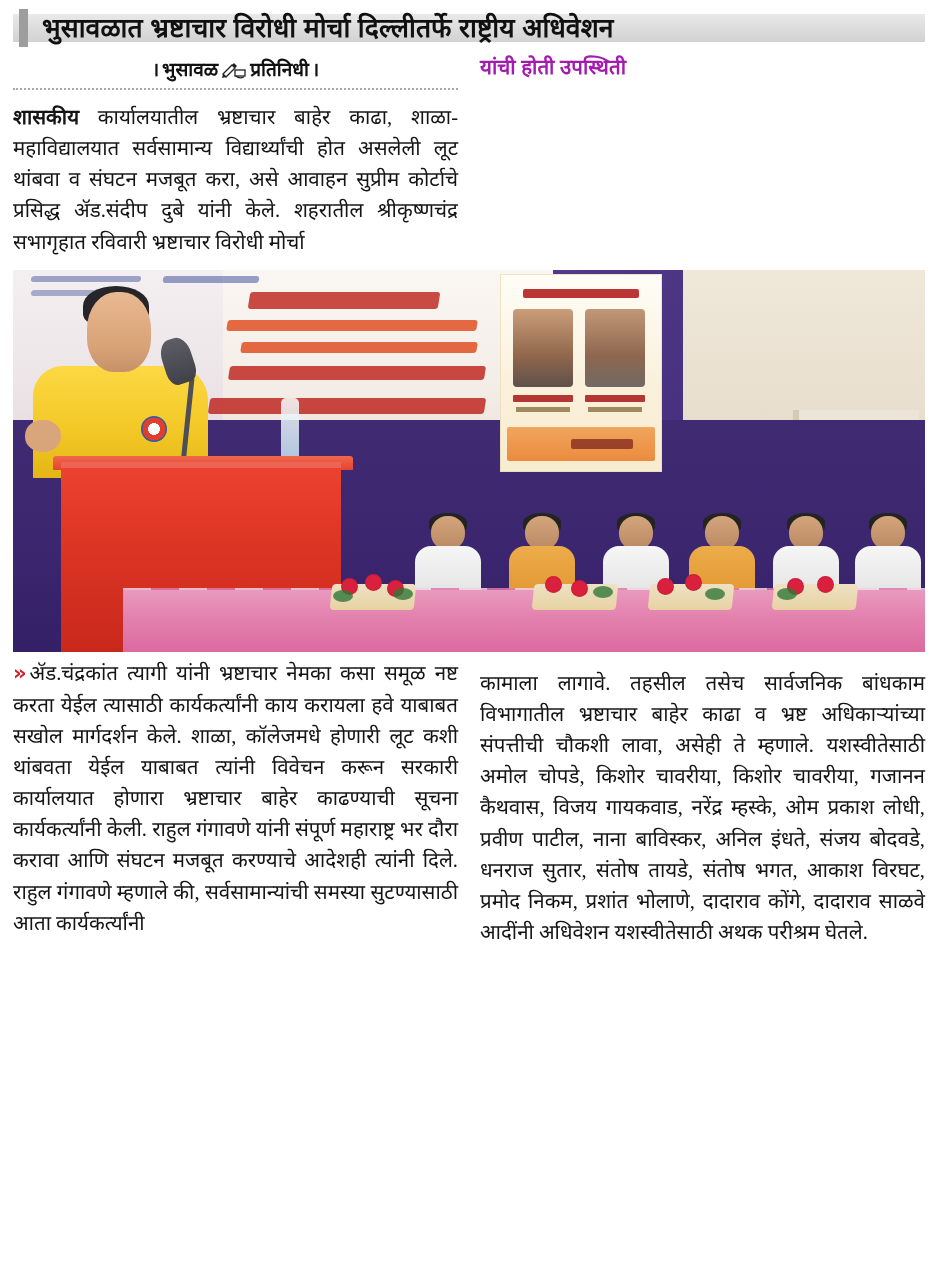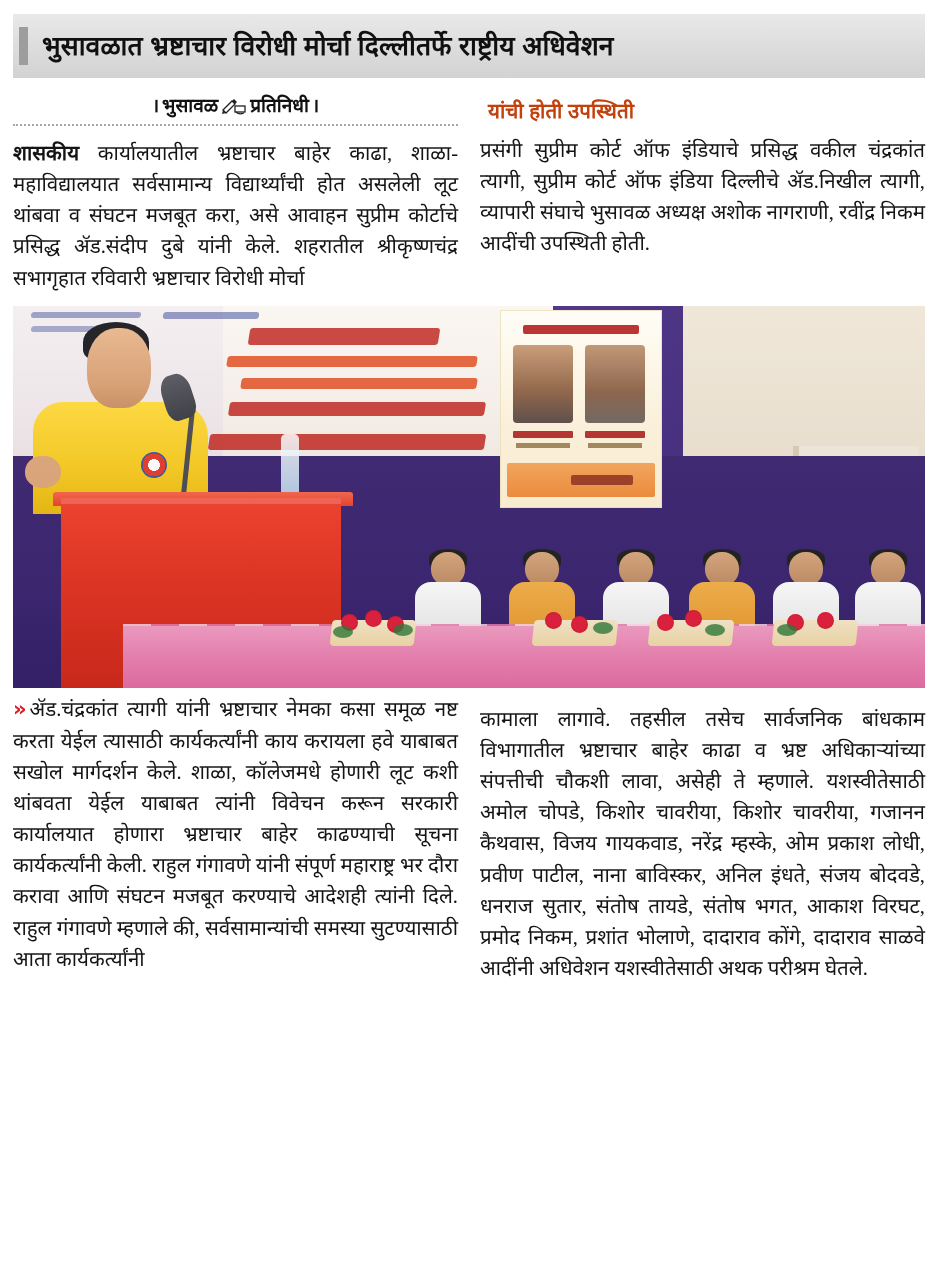--- a/index.html
+++ b/index.html
@@ -34,21 +34,21 @@
     line-height: 1.33;
     letter-spacing: -0.5px;
     color: #0d0d0d;
     text-align: left;
     white-space: pre-line;
   }
 
   
   .subhead-band {
     margin-top: 14px;
-    height: 64px;
+    height: 28px;
     background: linear-gradient(to bottom, #e9e9e9 0%, #dcdcdc 55%, #d2d2d2 100%);
     display: flex;
     align-items: center;
   }
   .subhead-accent {
     width: 9px;
     height: 38px;
     background: #9d9d9d;
     margin-left: 6px;
     margin-right: 14px;
@@ -114,22 +114,22 @@
   }
   .body-text.first { margin-top: 12px; }
   .lead-word {
     font-weight: bold;
   }
   .minihead {
     font-family: "Liberation Sans", "DejaVu Sans", sans-serif;
     font-weight: bold;
     font-size: 20.5px;
     line-height: 1.5;
-    color: #c2410c;
-    margin: 8px;
+    color: #a21caf;
+    margin: 0;
   }
 
   
   .photo-wrap {
     margin-top: 12px;
     width: 912px;
     height: 382px;
     position: relative;
     overflow: hidden;
     background: #c8b8c6;
@@ -364,21 +364,20 @@
 
       <div class="rule-dotted"></div>
 
       <p class="body-text first"><span class="lead-word">शासकीय</span><span> कार्यालयातील भ्रष्टाचार बाहेर काढा, शाळा-महाविद्यालयात सर्वसामान्य विद्यार्थ्यांची होत असलेली लूट थांबवा व संघटन मजबूत करा, असे आवाहन सुप्रीम कोर्टाचे प्रसिद्ध ॲड.संदीप दुबे यांनी केले. शहरातील श्रीकृष्णचंद्र सभागृहात रविवारी भ्रष्टाचार विरोधी मोर्चा</span></p>
     </div>
 
     <div class="col">
 
       <p class="minihead">यांची होती उपस्थिती</p>
 
-      <p class="body-text">प्रसंगी सुप्रीम कोर्ट ऑफ इंडियाचे प्रसिद्ध वकील चंद्रकांत त्यागी, सुप्रीम कोर्ट ऑफ इंडिया दिल्लीचे ॲड.निखील त्यागी, व्यापारी संघाचे भुसावळ अध्यक्ष अशोक नागराणी, रवींद्र निकम आदींची उपस्थिती होती.</p>
     </div>
   </div>
 
   <div class="photo-wrap">
     <div class="photo">
 
       <div class="bg-banner"></div>
       <div class="bg-banner2"></div>
       <div class="bg-curtain-top"></div>
       <div class="bg-wall"></div>

